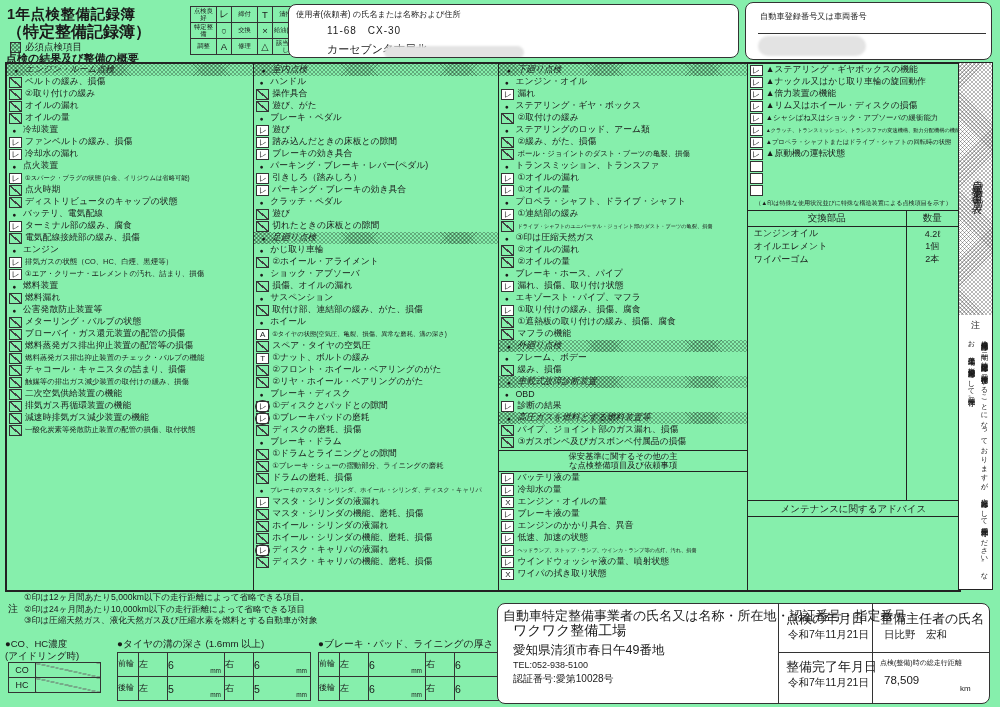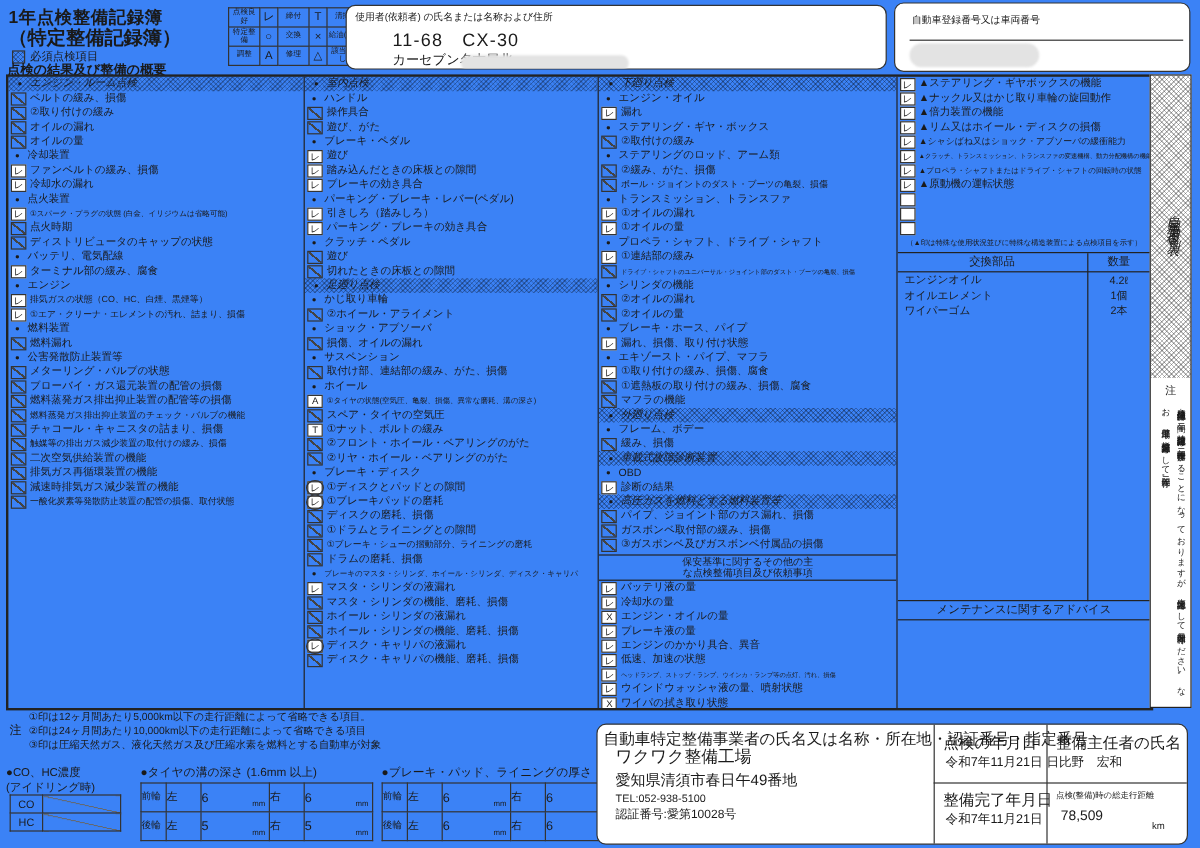--- a/index.html
+++ b/index.html
@@ -1,16 +1,16 @@
 <!DOCTYPE html>
 <html><head>
 <meta charset="utf-8">
 <style>
   html,body{margin:0;padding:0;background:#888;}
-  .page{position:relative;width:1000px;height:707px;background:#3b82f6;
+  .page{position:relative;width:1000px;height:707px;background:#86efac;
         font-family:"Liberation Sans","DejaVu Sans",sans-serif;color:#1a1a1a;overflow:hidden;}
   .abs{position:absolute;}
   .hatch{background-image:
     repeating-linear-gradient(45deg,rgba(0,0,0,.28) 0 .9px,transparent .9px 2.8px),
     repeating-linear-gradient(135deg,rgba(0,0,0,.28) 0 .9px,transparent .9px 2.8px); font-style: italic;}
   
   .title1{left:7px;top:5px;font-size:14.5px;font-weight:bold;letter-spacing:.5px;}
   .title2{left:7px;top:22px;font-size:16px;font-weight:bold;}
   .reqline{left:10px;top:41px;display:flex;align-items:center;font-size:9.5px;}
   .reqbox{width:9px;height:9px;border:1px solid #333;margin-right:4px;}
@@ -119,21 +119,21 @@
       <td class="lglab">修理</td>
       <td class="lgsym">△</td>
       <td class="lglab">該当無し</td>
       <td class="lgsym">／</td>
     </tr>
   </tbody>
     </table>
 
   <div class="abs rbox" style="left:288px;top:4px;width:449px;height:52px;overflow:hidden;">
     <div class="abs boxlab" style="left:7px;top:4px;">使用者(依頼者) の氏名または名称および住所</div>
-    <div class="abs" style="left:38px;top:19px;font-size:15px;letter-spacing:1px;">11-68　CX-30</div>
+    <div class="abs" style="left:38px;top:19px;font-size:10px;letter-spacing:1px;">11-68　CX-30</div>
     <div class="abs" style="left:38px;top:37px;font-size:11px;">カーセブン名古屋北</div>
     <div class="abs blob" style="left:95px;top:41px;width:140px;height:13px;"></div>
   </div>
 
   <div class="abs rbox" style="left:745px;top:2px;width:245px;height:56px;overflow:hidden;">
     <div class="abs boxlab" style="left:14px;top:8px;">自動車登録番号又は車両番号</div>
     <div class="abs" style="left:12px;top:30px;right:5px;border-top:1px solid #333;"></div>
     <div class="abs blob" style="left:12px;top:33px;width:108px;height:20px;"></div>
   </div>
 
@@ -196,20 +196,24 @@
         <div class="row grp">
           <span class="bullet">●</span>
           <span class="txt">バッテリ、電気配線</span>
         </div>
         <div class="row item">
           <span class="box">
             <span class="mk">レ</span>
           </span>
           <span class="txt">ターミナル部の緩み、腐食</span>
         </div>
+        <div class="row item">
+          <span class="box slash"></span>
+          <span class="txt">電気配線接続部の緩み、損傷</span>
+        </div>
         <div class="row grp">
           <span class="bullet">●</span>
           <span class="txt">エンジン</span>
         </div>
         <div class="row item">
           <span class="box">
             <span class="mk">レ</span>
           </span>
           <span class="txt f7">排気ガスの状態（CO、HC、白煙、黒煙等）</span>
         </div>
@@ -410,20 +414,24 @@
           <span class="box">
             <span class="mk">レ</span>
             <span class="circ"></span>
           </span>
           <span class="txt">①ブレーキパッドの磨耗</span>
         </div>
         <div class="row item">
           <span class="box slash"></span>
           <span class="txt">ディスクの磨耗、損傷</span>
         </div>
+        <div class="row grp">
+          <span class="bullet">●</span>
+          <span class="txt">ブレーキ・ドラム</span>
+        </div>
         <div class="row item">
           <span class="box slash"></span>
           <span class="txt">①ドラムとライニングとの隙間</span>
         </div>
         <div class="row item">
           <span class="box slash"></span>
           <span class="txt f7">①ブレーキ・シューの摺動部分、ライニングの磨耗</span>
         </div>
         <div class="row item">
           <span class="box slash"></span>
@@ -523,21 +531,21 @@
             <span class="mk">レ</span>
           </span>
           <span class="txt">①連結部の緩み</span>
         </div>
         <div class="row item">
           <span class="box slash"></span>
           <span class="txt f5">ドライブ・シャフトのユニバーサル・ジョイント部のダスト・ブーツの亀裂、損傷</span>
         </div>
         <div class="row grp">
           <span class="bullet">●</span>
-          <span class="txt">シリンダの機能</span>
+          <span class="txt">③印は圧縮天然ガス</span>
         </div>
         <div class="row item">
           <span class="box slash"></span>
           <span class="txt">②オイルの漏れ</span>
         </div>
         <div class="row item">
           <span class="box slash"></span>
           <span class="txt">②オイルの量</span>
         </div>
         <div class="row grp">
@@ -594,24 +602,20 @@
           </span>
           <span class="txt">診断の結果</span>
         </div>
         <div class="row sec hatch">
           <span class="bullet">●</span>
           <span class="txt">高圧ガスを燃料とする燃料装置等</span>
         </div>
         <div class="row item">
           <span class="box slash"></span>
           <span class="txt">パイプ、ジョイント部のガス漏れ、損傷</span>
-        </div>
-        <div class="row item">
-          <span class="box slash"></span>
-          <span class="txt">ガスボンベ取付部の緩み、損傷</span>
         </div>
         <div class="row item">
           <span class="box slash"></span>
           <span class="txt">③ガスボンベ及びガスボンベ付属品の損傷</span>
         </div>
         <div class="spacer"></div>
         <div class="subhead">
           <div>保安基準に関するその他の主</div>
           <div>な点検整備項目及び依頼事項</div>
         </div>
@@ -831,21 +835,21 @@
     <div class="hd"></div>
     <div class="abs slab" style="left:5px;top:3px;">自動車特定整備事業者の氏名又は名称・所在地・認証番号・指定番号</div>
     <div class="abs" style="left:15px;top:18px;font-size:14px;">ワクワク整備工場</div>
     <div class="abs" style="left:15px;top:38px;font-size:12.5px;">愛知県清須市春日午49番地</div>
     <div class="abs" style="left:15px;top:56px;font-size:9px;">TEL:052-938-5100</div>
     <div class="abs" style="left:15px;top:68px;font-size:10px;">認証番号:愛第10028号</div>
 
     <div class="abs slab" style="left:288px;top:6px;">点検の年月日</div>
     <div class="abs sval" style="left:290px;top:24px;">令和7年11月21日</div>
     <div class="abs slab" style="left:382px;top:6px;">整備主任者の氏名</div>
-    <div class="abs sval" style="left:374px;top:24px;">日比野　宏和</div>
+    <div class="abs sval" style="left:386px;top:24px;">日比野　宏和</div>
     <div class="abs slab" style="left:288px;top:54px;">整備完了年月日</div>
     <div class="abs sval" style="left:290px;top:72px;">令和7年11月21日</div>
     <div class="abs" style="left:382px;top:54px;font-size:7px;">点検(整備)時の総走行距離</div>
     <div class="abs" style="left:386px;top:70px;font-size:11.5px;">78,509</div>
     <div class="abs" style="left:462px;top:80px;font-size:8px;">km</div>
   </div>
 
 </div>
 
 </body></html>

